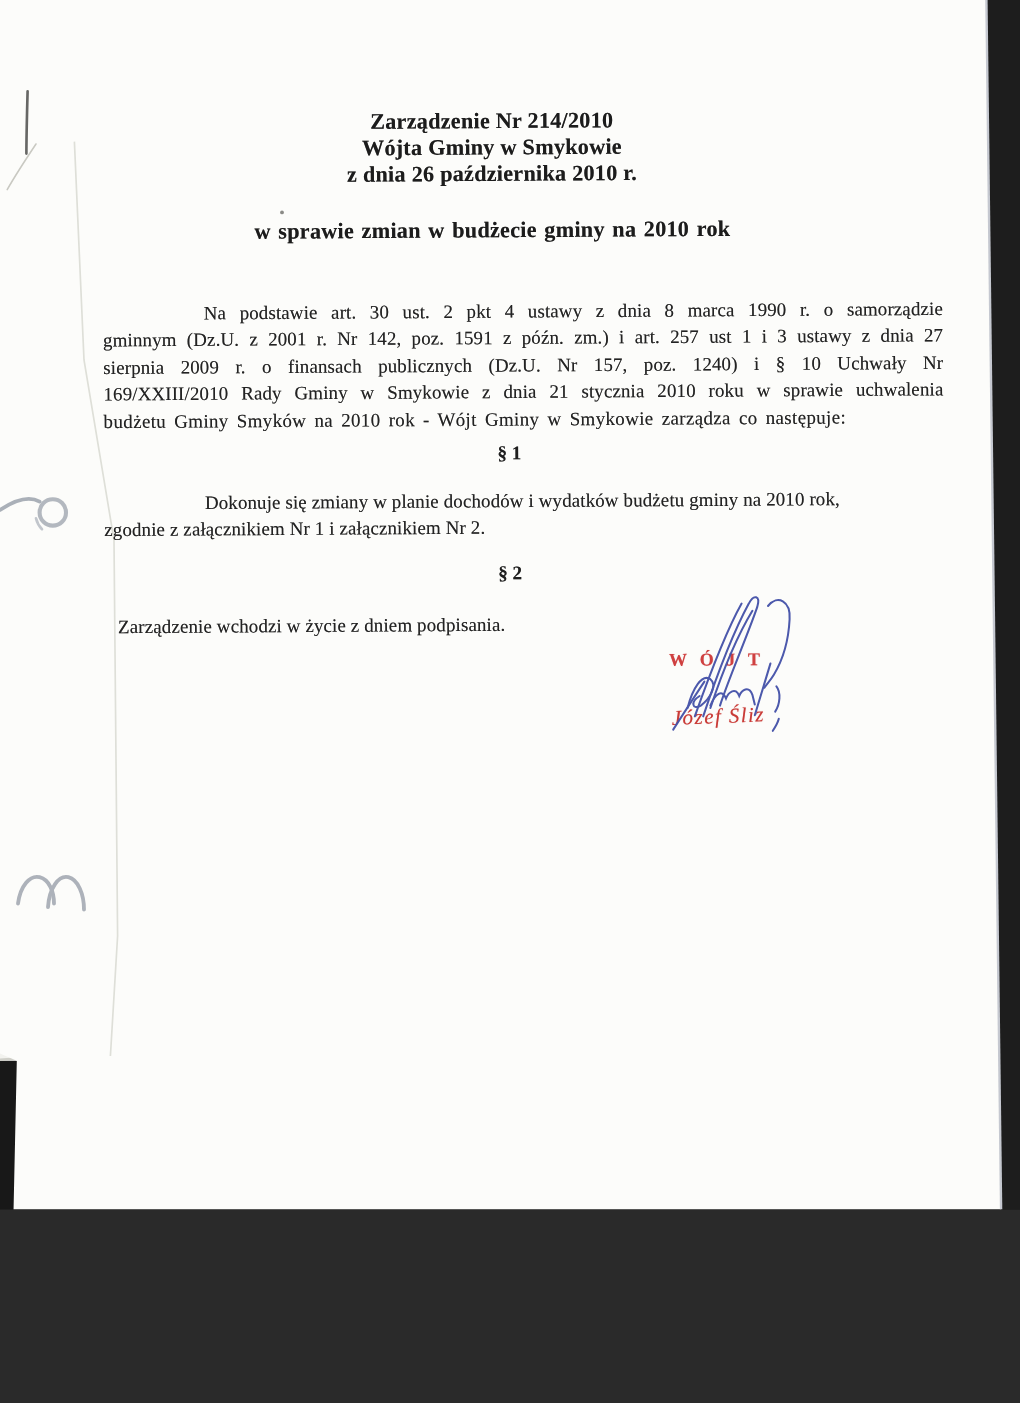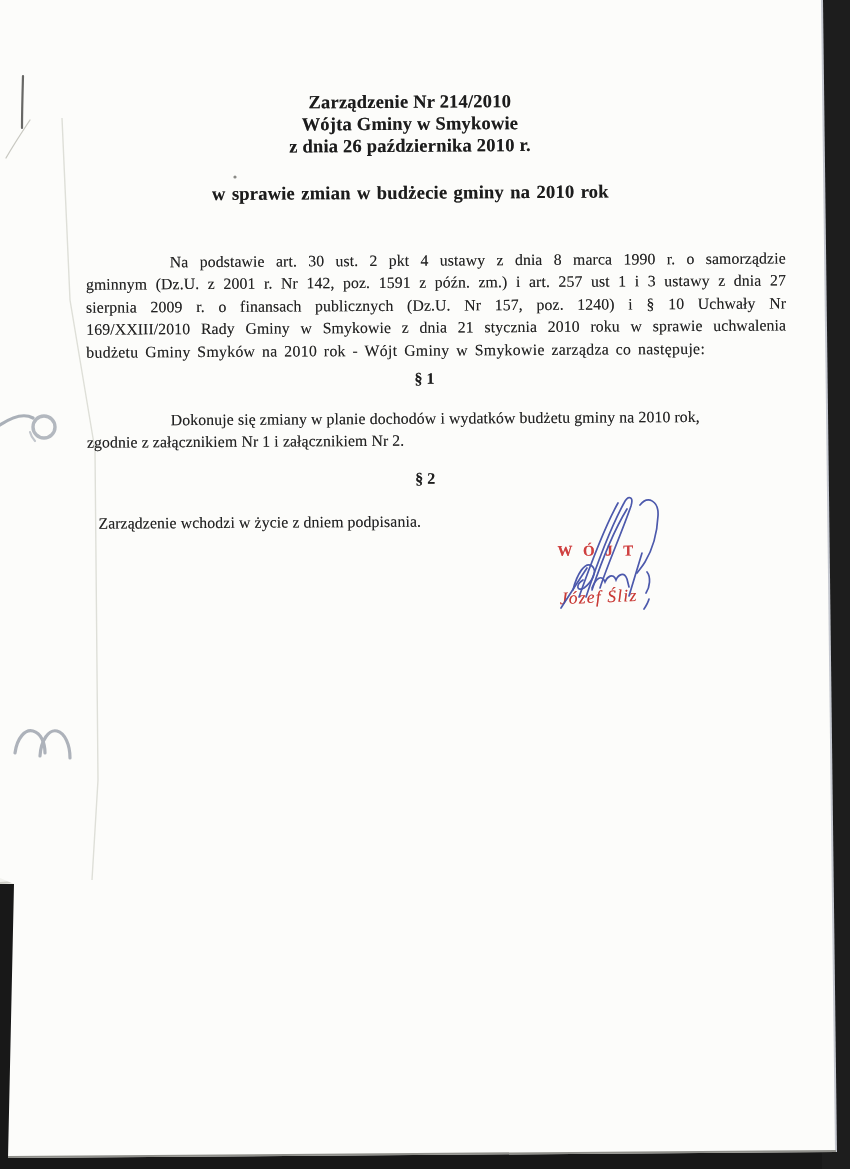--- a/index.html
+++ b/index.html
@@ -1,18 +1,18 @@
 <!DOCTYPE html>
 <html><head>
 <meta charset="utf-8">
 <style>
   html,body{margin:0;padding:0;background:#2a2a2a;}
   #canvas{
     position:relative;
-    width:850px;height:1169px;
+    width:850px;height:1008px;
     overflow:hidden;
     background:#181818;
     font-family:"Liberation Serif","DejaVu Serif",serif;
   }
   
   #scan-base{position:absolute;left:0;top:0;z-index:1;}
   
   #text-layer{
     position:absolute;left:0;top:0;width:850px;height:1169px;
     z-index:2;

